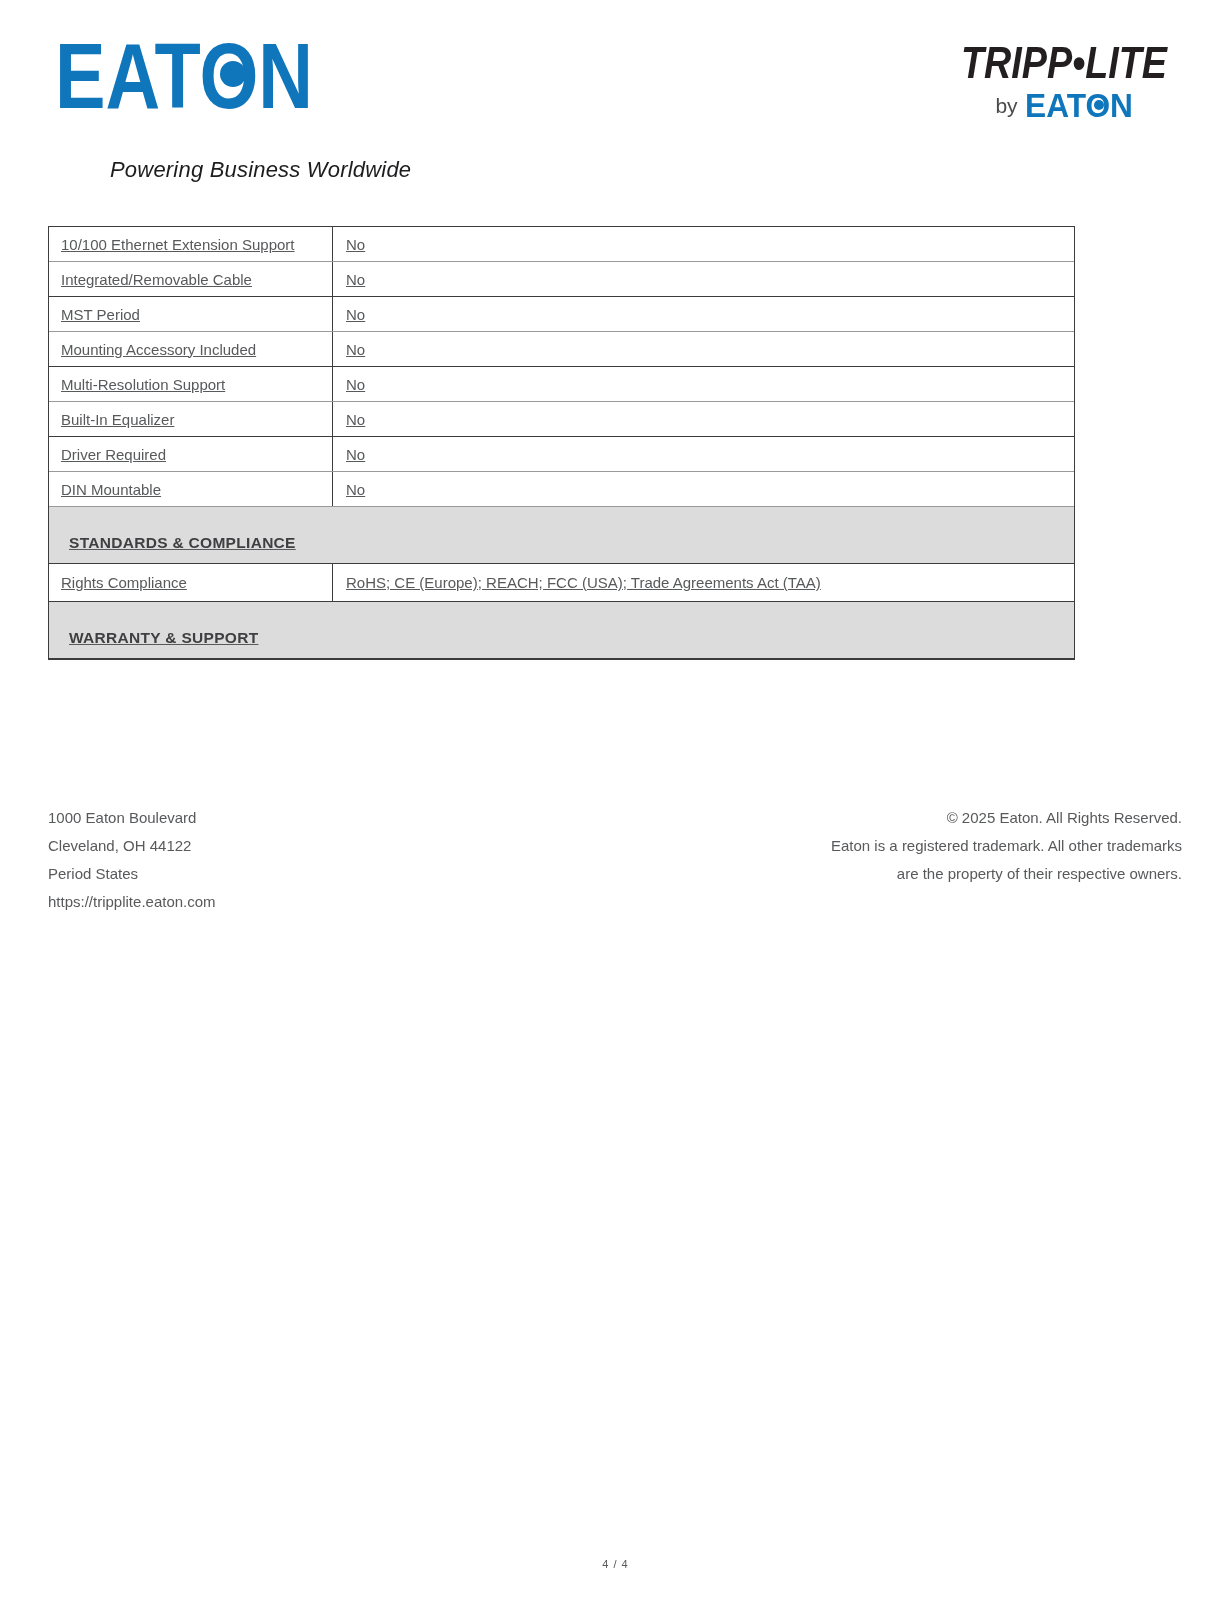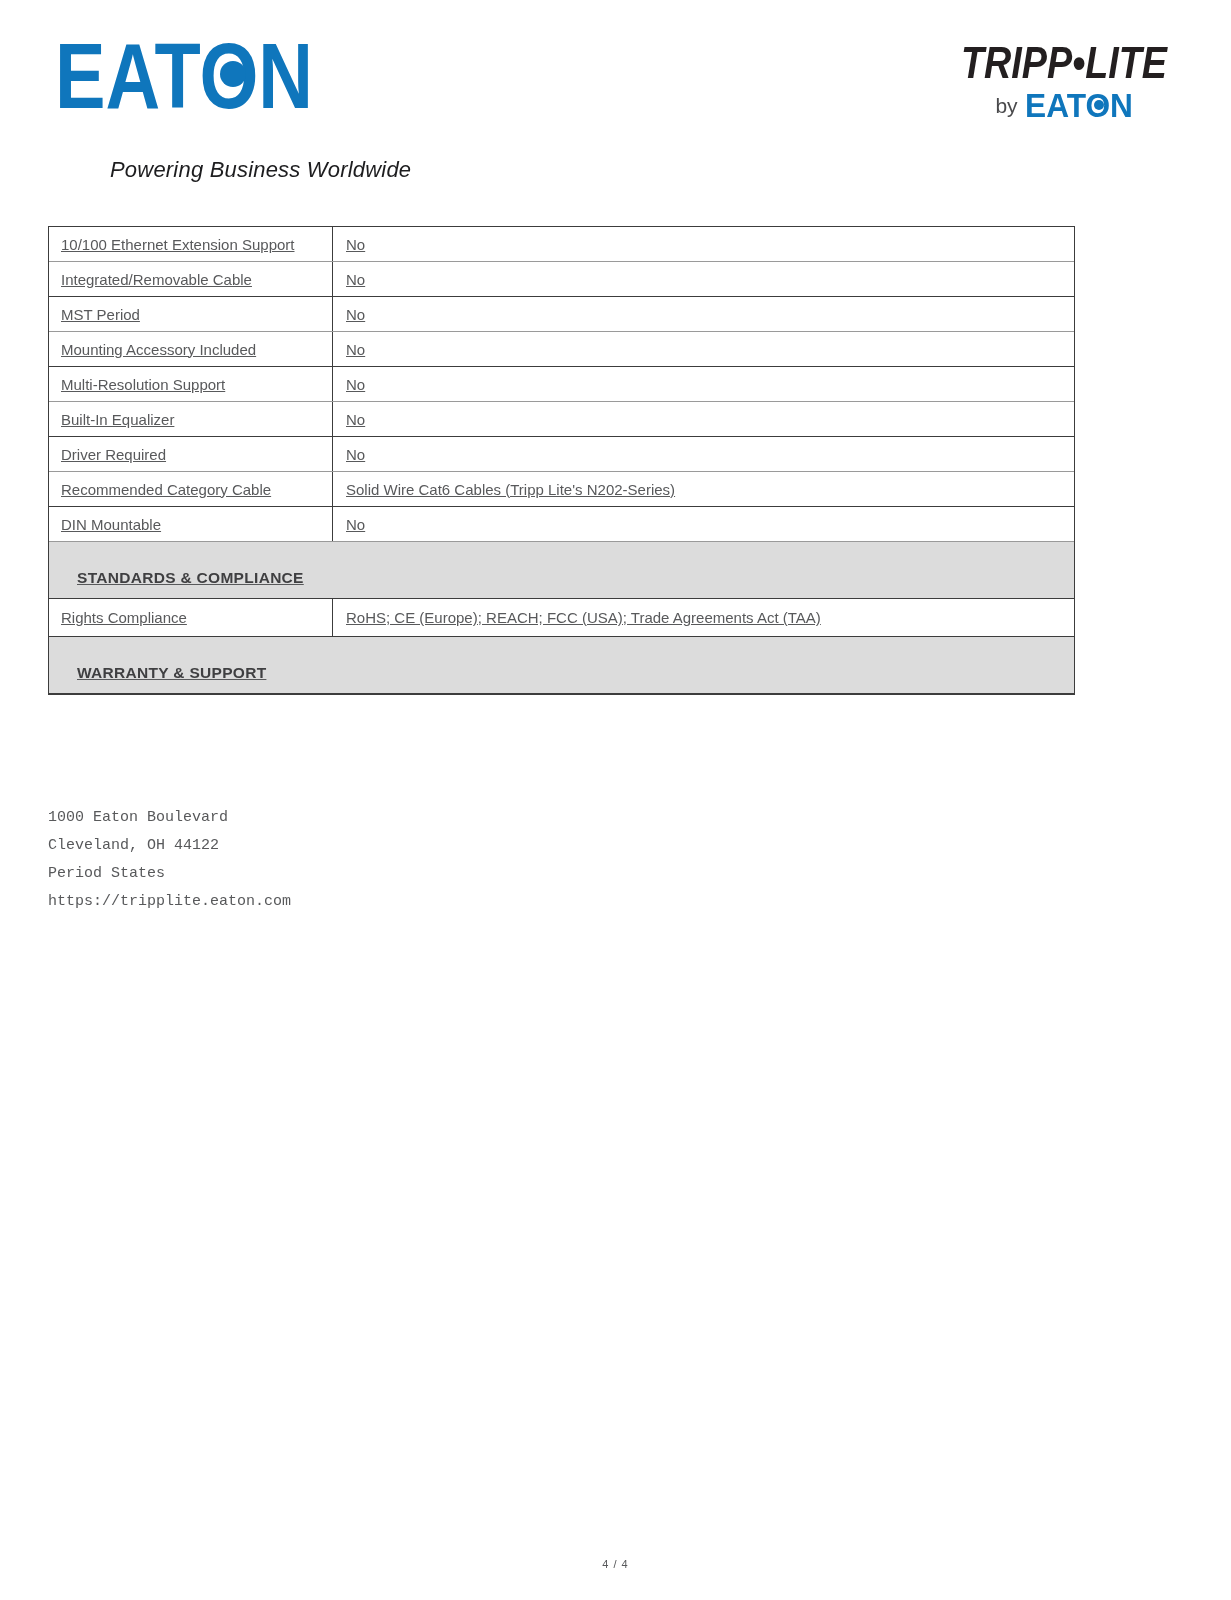--- a/index.html
+++ b/index.html
@@ -57,32 +57,32 @@
     padding:6px 12px;display:flex;flex-direction:column;justify-content:center;
     line-height:17px;
   }
   .spec-value{
     flex:1;padding:6px 13px;display:flex;align-items:center;line-height:17px;
   }
   .section-band{
     height:57px;background:var(--band);
     border-bottom:1px solid var(--dark-line);
     display:flex;align-items:flex-end;
-    padding:0 12px 11px 28px;
+    padding:0 12px 11px 20px;
   }
   .section-band .section-title{
     font-weight:bold;font-size:15.5px;color:#3f3f41;letter-spacing:0.3px;
   }
   .row-tall{min-height:56px;}
   .row-mid{min-height:38px;}
 
   
   .footer-address{
     position:absolute;left:48px;top:804px;
-    font-size:15px;line-height:28px;color:var(--ink);font-family:Liberation Mono, monospace;
+    font-size:15px;line-height:28px;color:var(--ink);
   }
   .footer-address a{color:var(--ink);text-decoration:none;}
   .footer-legal{
     position:absolute;right:49px;top:804px;
     font-size:15px;line-height:28px;color:var(--ink);text-align:right;
   }
   .page-indicator{
     position:absolute;left:0;bottom:30px;width:100%;
     text-align:center;font-size:11px;color:var(--ink);letter-spacing:1px;
   }
@@ -139,24 +139,20 @@
       <div class="spec-value">No</div>
     </div>
     <div class="spec-row dark-sep">
       <div class="spec-label">Built-In Equalizer</div>
       <div class="spec-value">No</div>
     </div>
     <div class="spec-row">
       <div class="spec-label">Driver Required</div>
       <div class="spec-value">No</div>
     </div>
-    <div class="spec-row dark-sep">
-      <div class="spec-label">Recommended Category Cable</div>
-      <div class="spec-value">Solid Wire Cat6 Cables (Tripp Lite's N202-Series)</div>
-    </div>
     <div class="spec-row">
       <div class="spec-label">DIN Mountable</div>
       <div class="spec-value">No</div>
     </div>
 
     <div class="section-band">
       <span class="section-title">STANDARDS &amp; COMPLIANCE</span>
     </div>
 
     <div class="spec-row row-mid dark-sep">
@@ -171,16 +167,21 @@
 
   </div>
 
   <div class="footer-address">
     <div>1000 Eaton Boulevard</div>
     <div>Cleveland, OH 44122</div>
     <div>Period States</div>
     <div><a href="#">https://tripplite.eaton.com</a></div>
   </div>
 
+  <div class="footer-legal">
+    <div>© 2025 Eaton. All Rights Reserved.</div>
+    <div>Eaton is a registered trademark. All other trademarks</div>
+    <div>are the property of their respective owners.</div>
+  </div>
 
   <div class="page-indicator">4 / 4</div>
 
 </div>
 
 </body></html>

